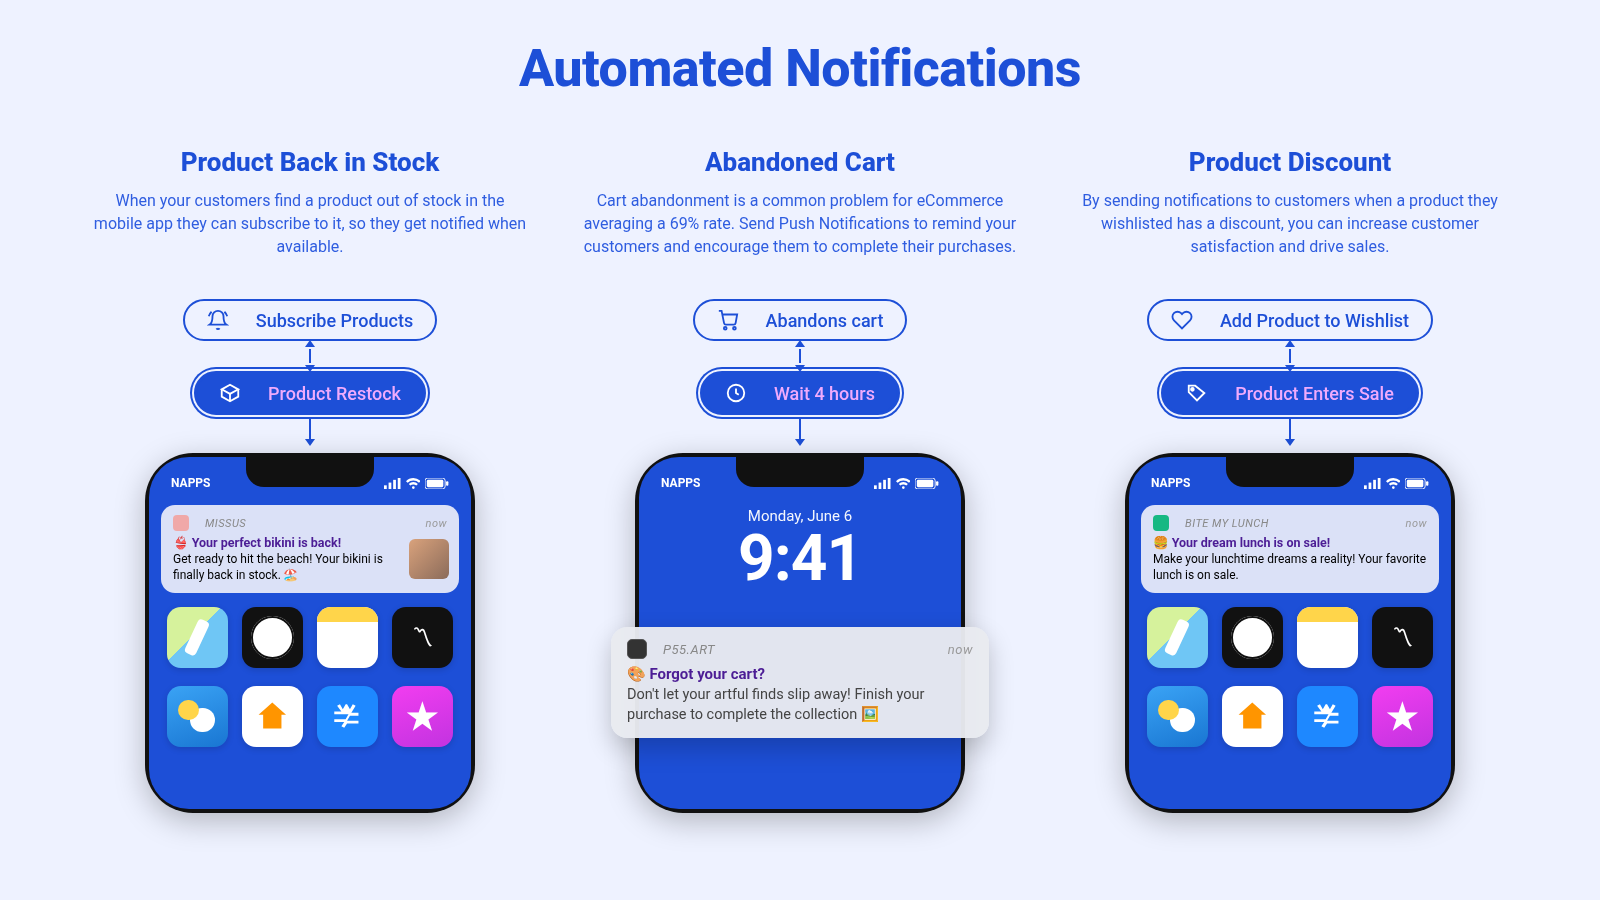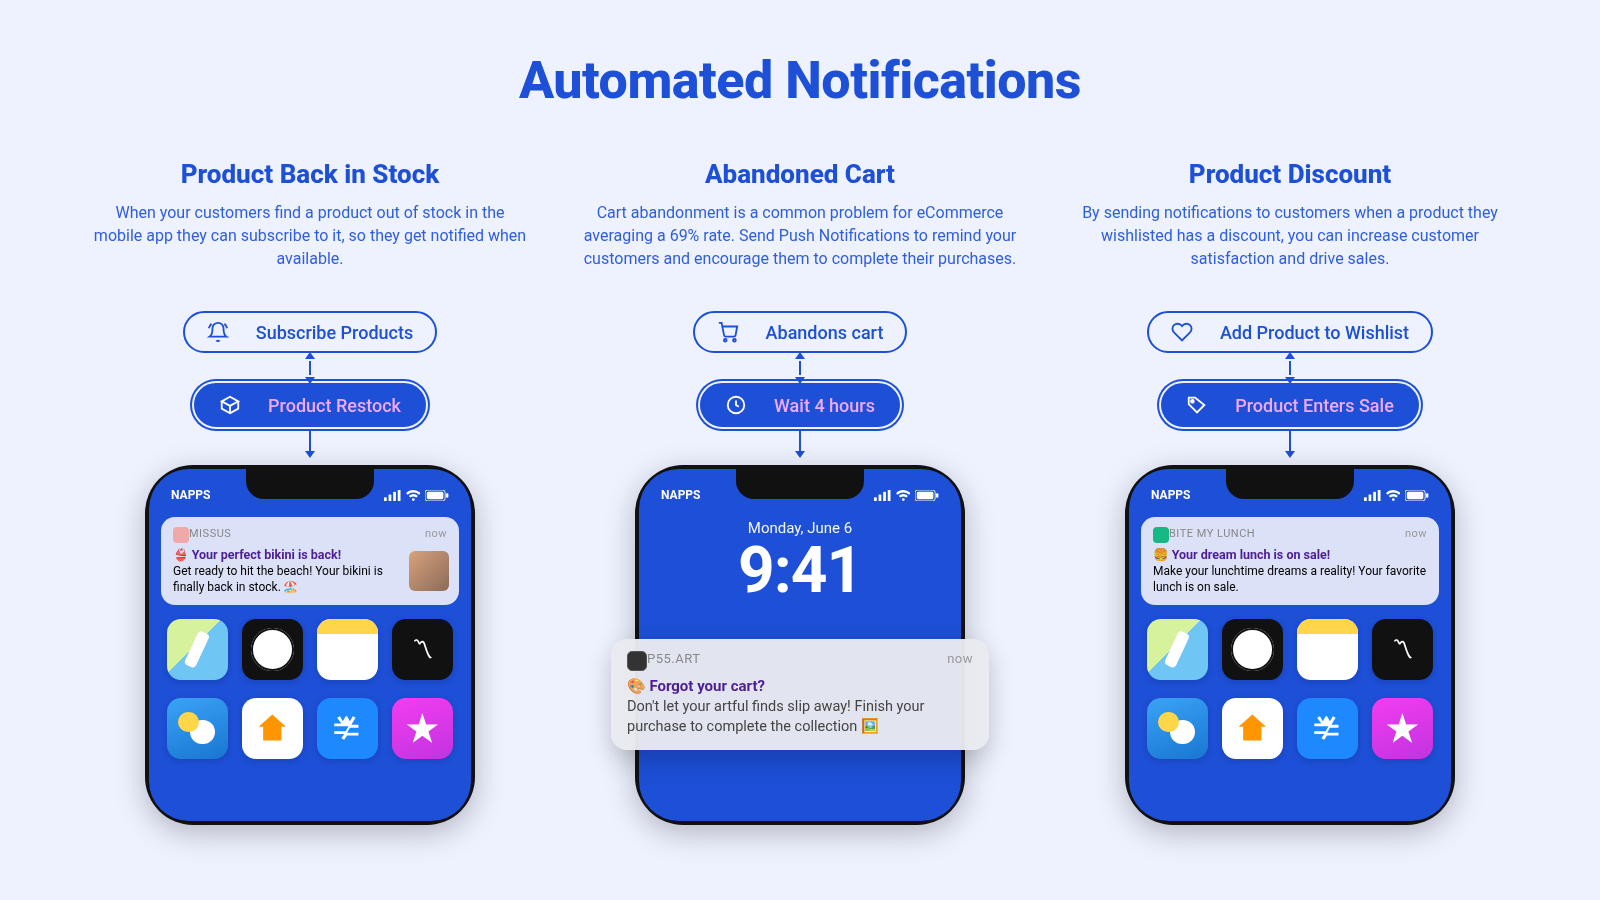--- a/index.html
+++ b/index.html
@@ -9,21 +9,21 @@
     background: #eef2ff;
     font-family: -apple-system, BlinkMacSystemFont, "Segoe UI", Roboto, Helvetica, Arial, sans-serif;
     overflow: hidden;
     color: #1d4fd7;
   }
   .main-title {
     text-align: center;
     font-size: 52px;
     font-weight: 800;
     color: #1d4fd7;
-    padding-top: 50px;
+    padding-top: 38px;
     letter-spacing: -0.5px;
   }
   .columns {
     display: flex;
     justify-content: center;
     gap: 40px;
     padding: 48px 60px 0 60px;
   }
   .col {
     width: 450px;
@@ -144,25 +144,27 @@
     margin-top: 8px;
     background: rgba(235,238,250,0.92);
     border-radius: 14px;
     padding: 10px 12px;
     color: #222;
     font-size: 12px;
     position: relative;
   }
   .notif-header {
     display: flex;
-    gap: 0;
+    align-items: center;
+    gap: 16px;
     color: #888;
     font-size: 11px;
     letter-spacing: 0.5px;
     margin-bottom: 4px;
+    font-style: italic;
   }
   .notif-app-icon {
     width: 16px; height: 16px;
     border-radius: 4px;
     display: inline-block;
   }
   .notif-time { margin-left: auto; color: #999; font-size: 11px; }
   .notif-title { font-weight: 700; font-size: 12.5px; color: #4c1d95; margin-bottom: 2px; }
   .notif-body { font-size: 12px; color: #000000; line-height: 1.3; }
   .notif-thumb {

